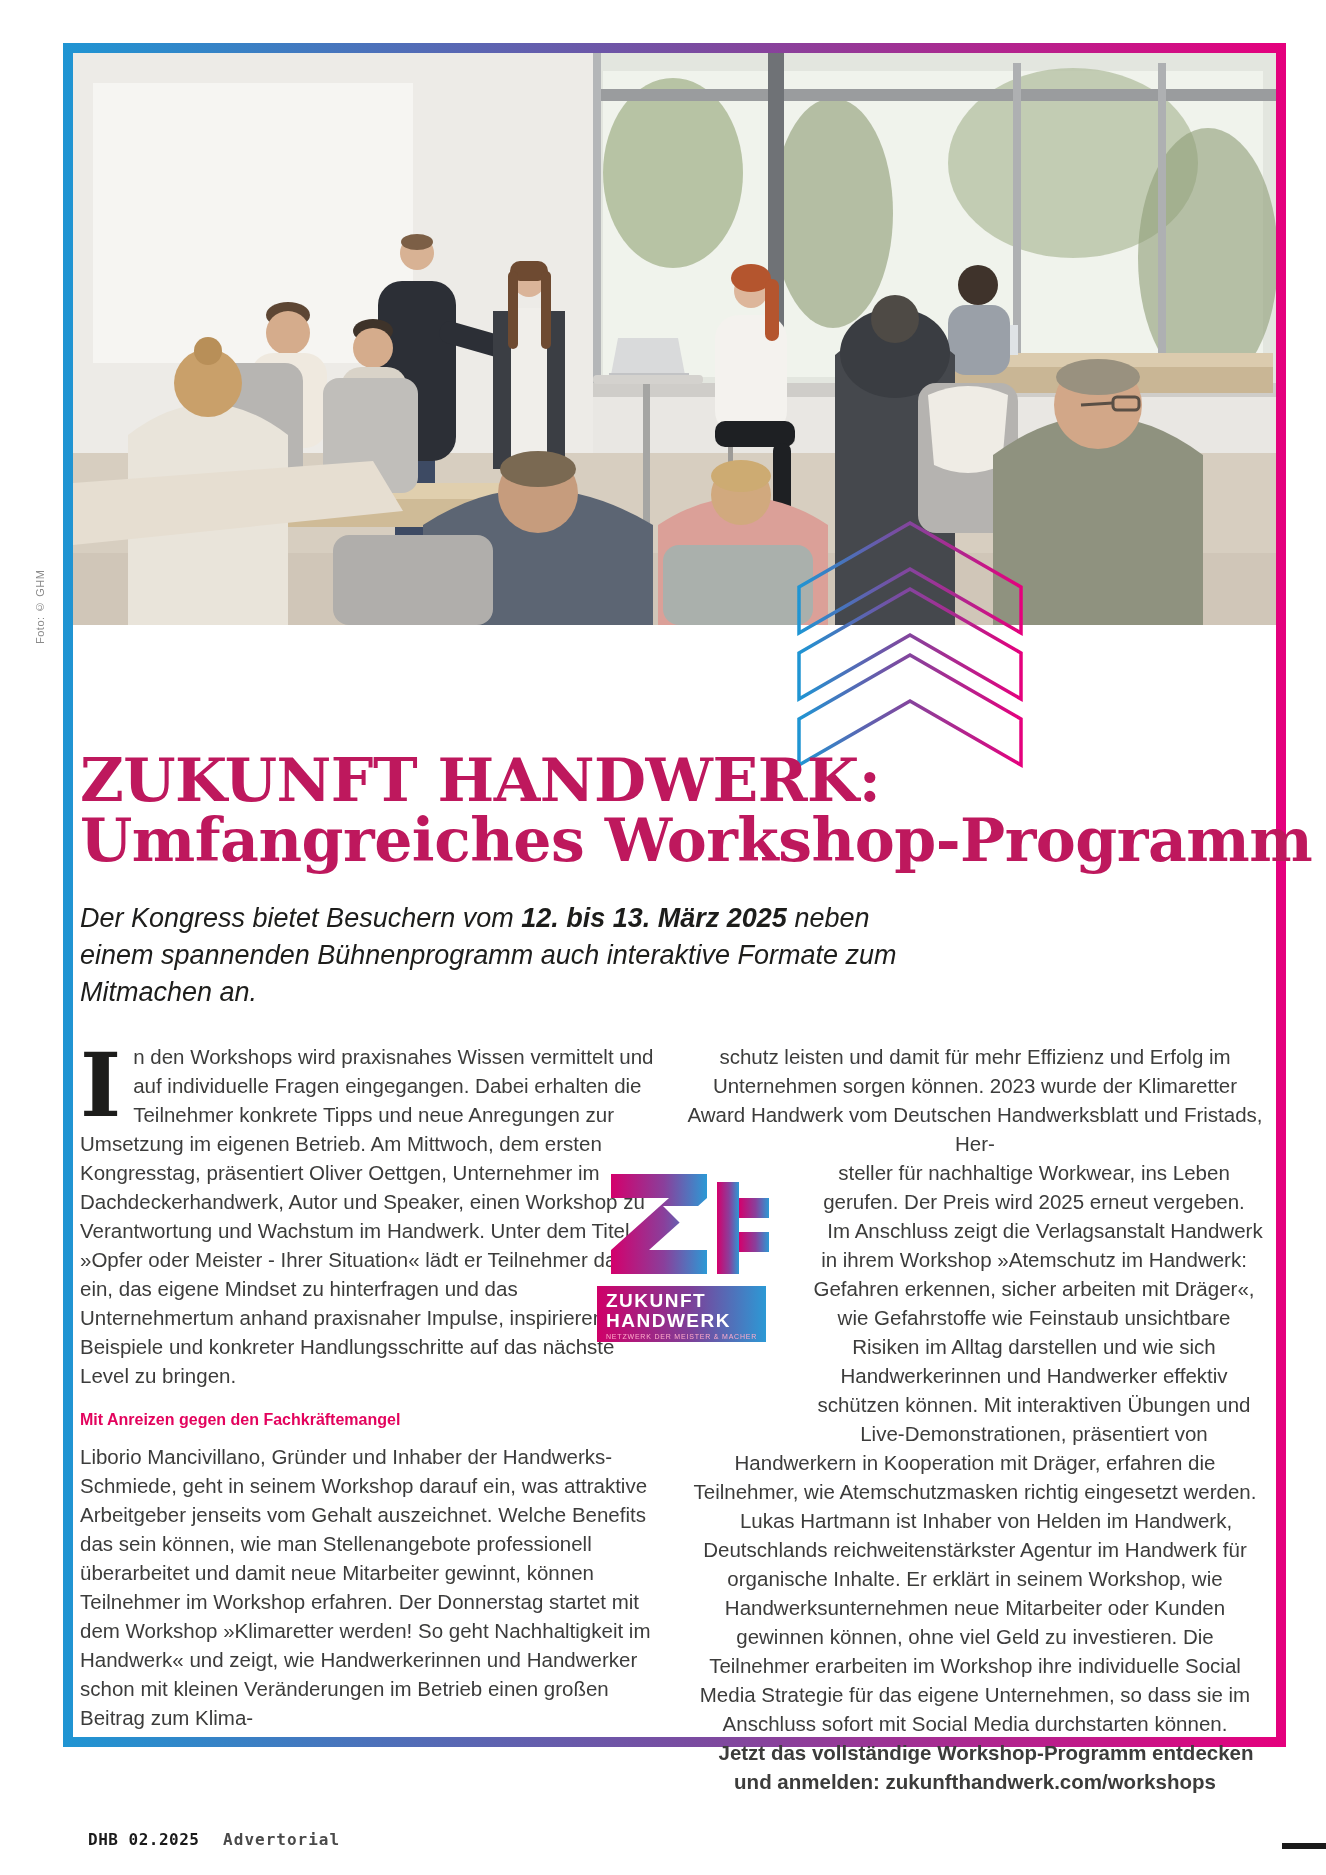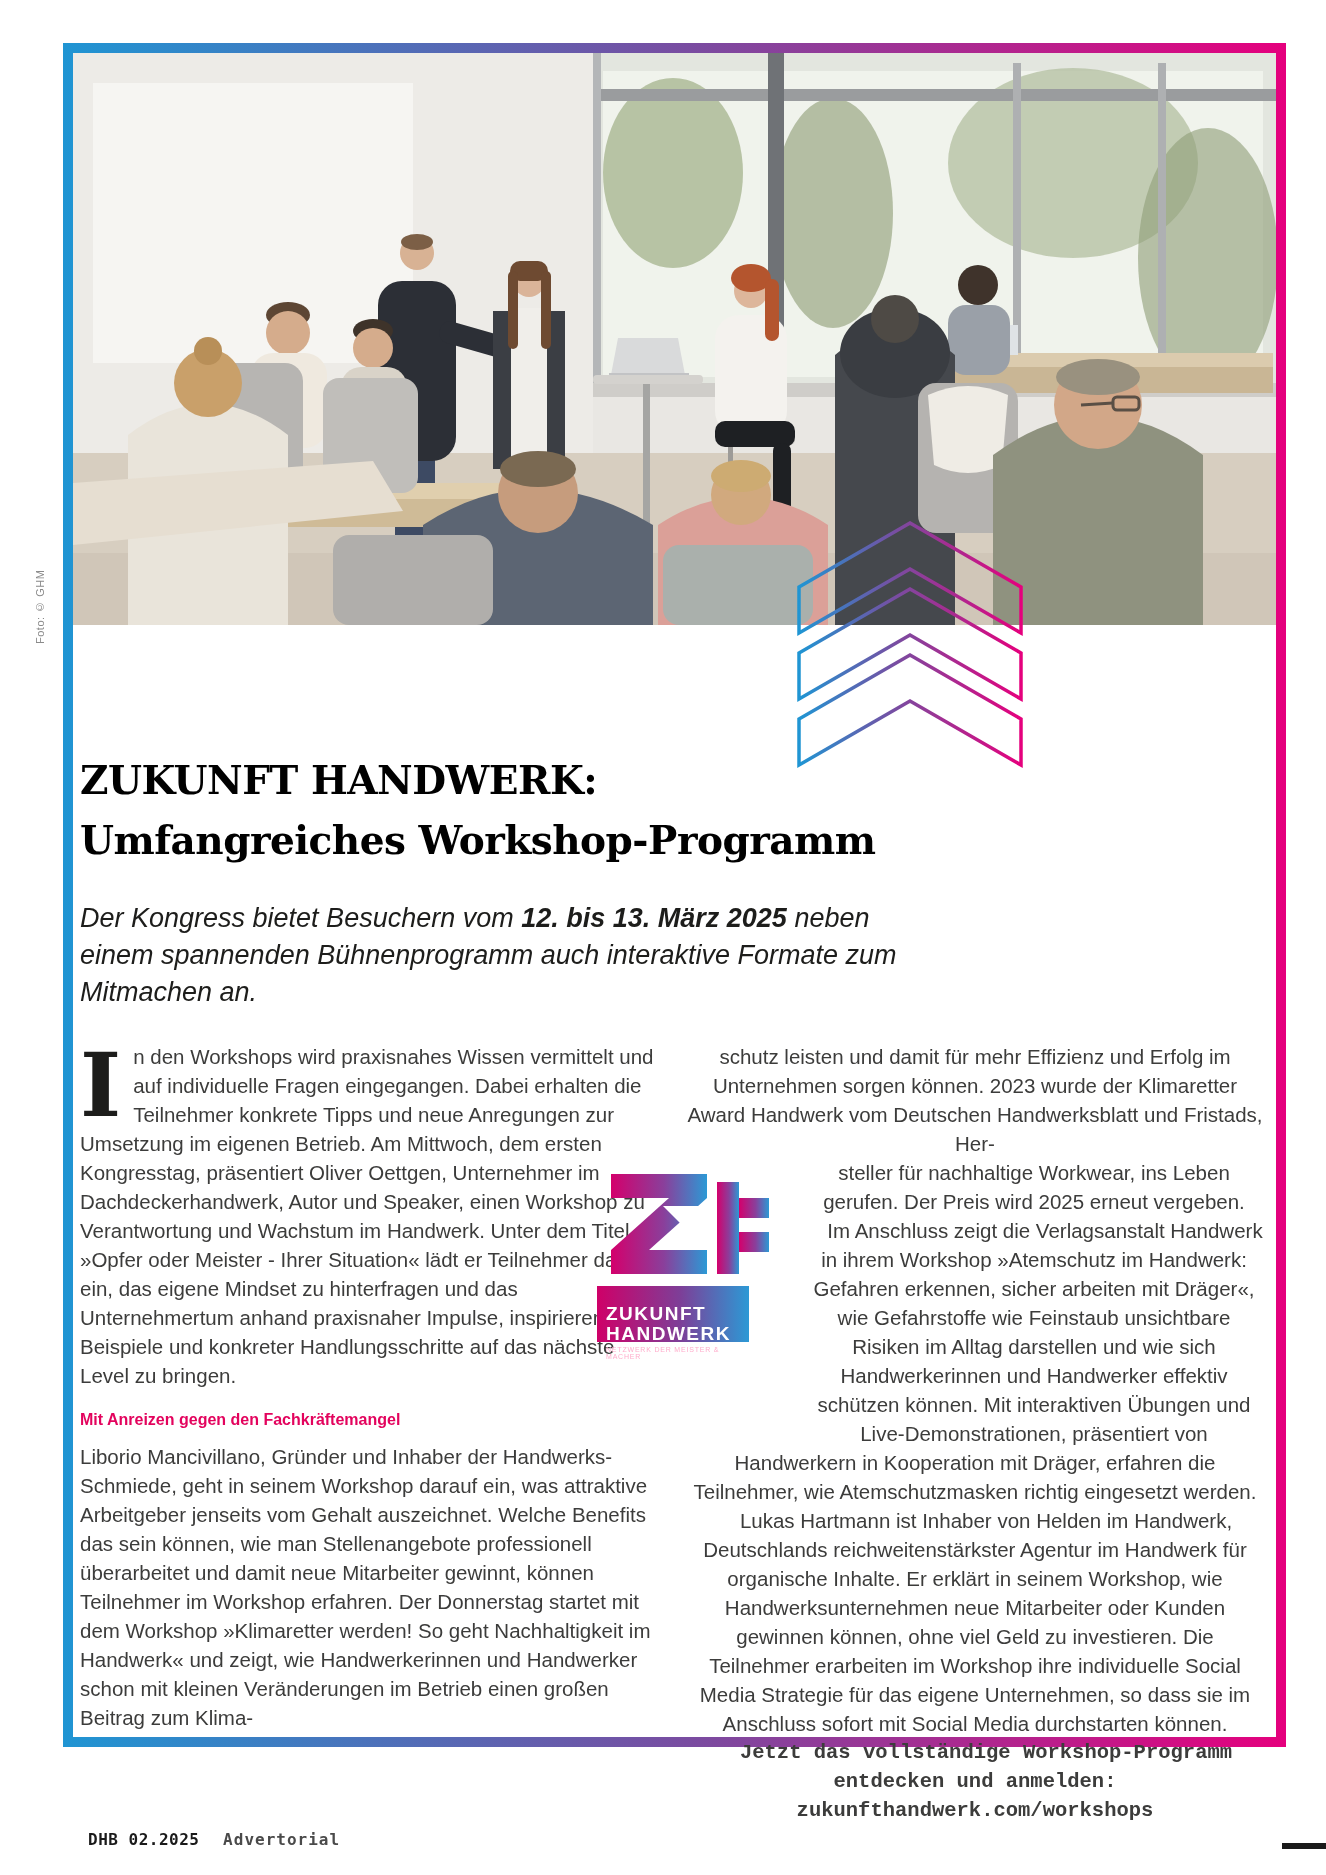--- a/index.html
+++ b/index.html
@@ -20,44 +20,44 @@
   .photo-credit{position:absolute;left:34px;top:534px;height:110px;
     writing-mode:vertical-rl;transform:rotate(180deg);
     font-size:11px;color:#8a8a8a;letter-spacing:.5px;}
 
   
   .chevrons{position:absolute;left:797px;top:521px;}
 
   
   .headline{position:absolute;left:80px;top:750px;
     font-family:"DejaVu Serif",serif;font-weight:bold;
-    font-size:39px;line-height:60px;color:#000000;letter-spacing:-.5px;}
+    font-size:60px;line-height:60px;color:#be185d;letter-spacing:-.5px;}
 
   
   .subtitle{position:absolute;left:80px;top:900px;width:860px;
     font-style:italic;font-size:27px;line-height:37px;color:#1d1d1b;}
   .subtitle b{font-weight:bold;}
 
   
   .col{position:absolute;top:1042px;font-size:20.5px;line-height:29px;color:#3c3c3b;}
   .col-left{left:80px;width:577px;}
   .col-right{left:684px;width:582px;text-align:center;}
   .col p{margin:0;}
   .dropcap{float:left;font-family:"DejaVu Serif",serif;font-weight:bold;
     font-size:88px;line-height:74px;color:#1d1d1b;margin:6px 12px 0 0;}
   .subhead{margin:15px 0 8px 0 !important;font-size:16px;font-weight:bold;color:#e3035d;}
   .wrap-indent{padding-left:118px;}
   .para-indent{text-indent:22px;}
-  .cta{font-weight:bold;font-family:Liberation Mono, monospace;}
+  .cta{font-weight:bold;}
 
   
   .zh-logo{position:absolute;left:597px;top:1170px;width:185px;height:168px;}
-  .zh-logo .wordmark{width:152px;height:56px;box-sizing:border-box;
+  .zh-logo .wordmark{width:169px;height:56px;box-sizing:border-box;
     background:linear-gradient(90deg,#cf0068 0%,#7d3f98 55%,#2c99d5 100%);
-    color:#fff;padding:18px 0 0 9px;}
+    color:#fff;padding:5px 0 0 9px;}
   .zh-logo .wm-line{font-size:19px;font-weight:bold;line-height:20px;letter-spacing:1.5px;}
   .zh-logo .wm-tag{font-size:7px;color:#ffaccb;letter-spacing:.8px;margin-top:2px;}
 
   
   .footer-left{position:absolute;left:88px;top:1830px;
     font-family:"DejaVu Sans Mono",monospace;font-size:16px;color:#1a1a1a;}
   .footer-issue{font-weight:bold;letter-spacing:.5px;margin-top:12px;}
   .footer-label{font-weight:bold;color:#4a4a4a;letter-spacing:1px;margin-left:14px;}
   .footer-right{position:absolute;right:83px;top:1904px;text-align:right;
     font-family:"DejaVu Sans Mono",monospace;color:#1a1a1a;}

